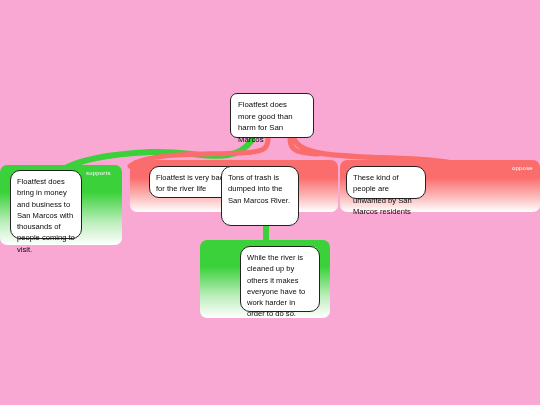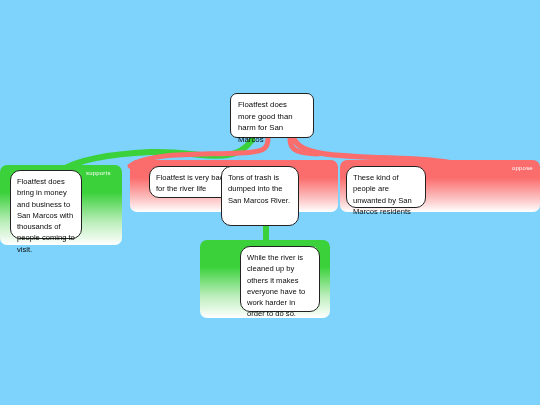--- a/index.html
+++ b/index.html
@@ -1,18 +1,18 @@
 <!DOCTYPE html>
 <html><head>
 <meta charset="utf-8">
 <style>
   html,body{margin:0;padding:0;background:#000;}
   body{width:540px;height:405px;position:relative;overflow:hidden;
        font-family:"Liberation Sans",sans-serif;}
-  #stage{position:absolute;left:0;top:0;width:540px;height:405px;background:#7dd3fc;}
+  #stage{position:absolute;left:0;top:0;width:540px;height:405px;background:#f9a8d4;}
   svg.edges{position:absolute;left:0;top:0;width:540px;height:405px;}
 
   .group{position:absolute;border-radius:7px;overflow:hidden;}
   .group.supports{background:linear-gradient(to bottom,#3ad13a 0%,#3ad13a 34%,#bdeebd 72%,#ffffff 100%);}
   .group.oppose{background:linear-gradient(to bottom,#fb6c6c 0%,#fb6c6c 34%,#fcbdbd 72%,#ffffff 100%);}
 
   .grouplabel{position:absolute;top:5px;font-size:6px;color:#ffffff;
               letter-spacing:.2px;font-family:"Liberation Sans",sans-serif;}
 
   .card{position:absolute;background:#ffffff;border:1.2px solid #222;
@@ -59,21 +59,21 @@
   <div class="card" style="left:149px;top:166px;width:92px;height:32px;">
     <div class="txt">Floatfest is very bad for the river life</div>
   </div>
   <div class="card" style="left:221px;top:166px;width:78px;height:60px;">
     <div class="txt">Tons of trash is dumped into the San Marcos River.</div>
   </div>
 
   <div class="group oppose" style="left:340px;top:160px;width:200px;height:52px;">
     <span class="grouplabel" style="left:172px;">oppose</span>
   </div>
-  <div class="card" style="left:346px;top:166px;width:80px;height:42px;">
+  <div class="card" style="left:346px;top:166px;width:80px;height:33px;">
     <div class="txt">These kind of people are unwanted by San Marcos residents</div>
   </div>
 
   <div class="group supports" style="left:200px;top:240px;width:130px;height:78px;">
     <span class="grouplabel" style="left:92px;">supports</span>
   </div>
   <div class="card" style="left:208px;top:246px;width:80px;height:66px;margin-left:32px;">
     <div class="txt">While the river is cleaned up by others it makes everyone have to work harder in order to do so.</div>
   </div>
 

